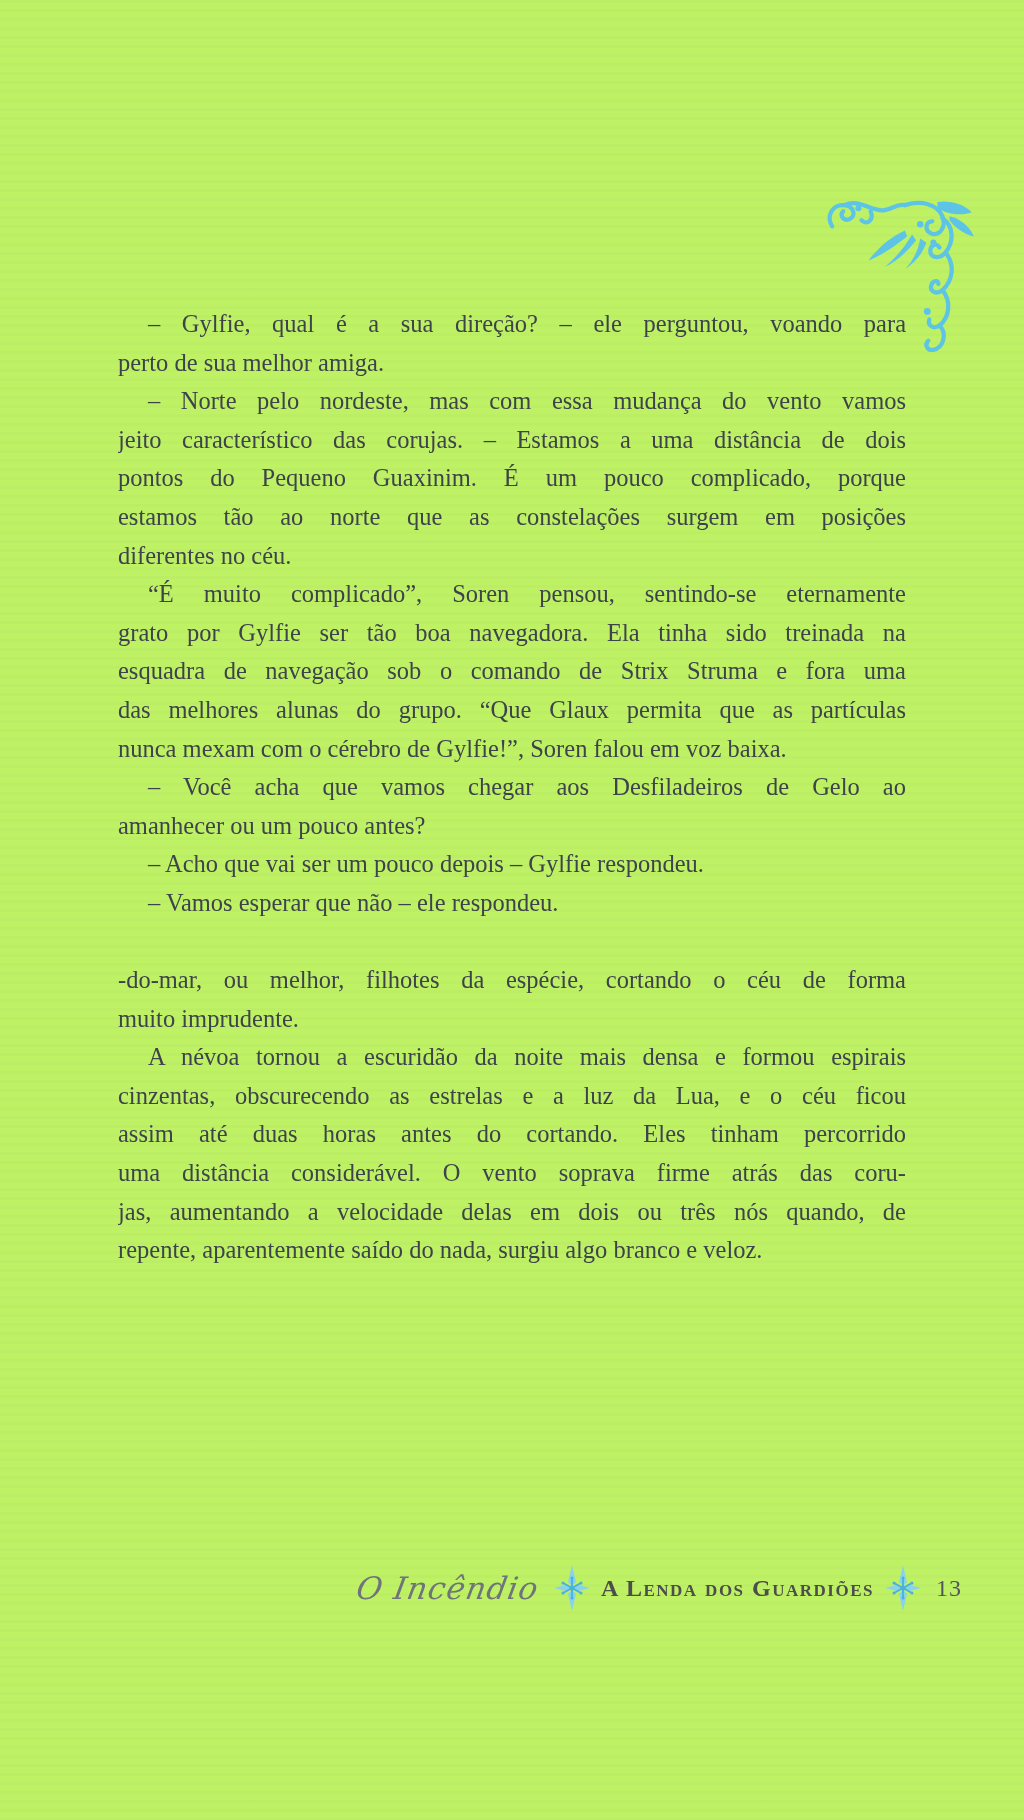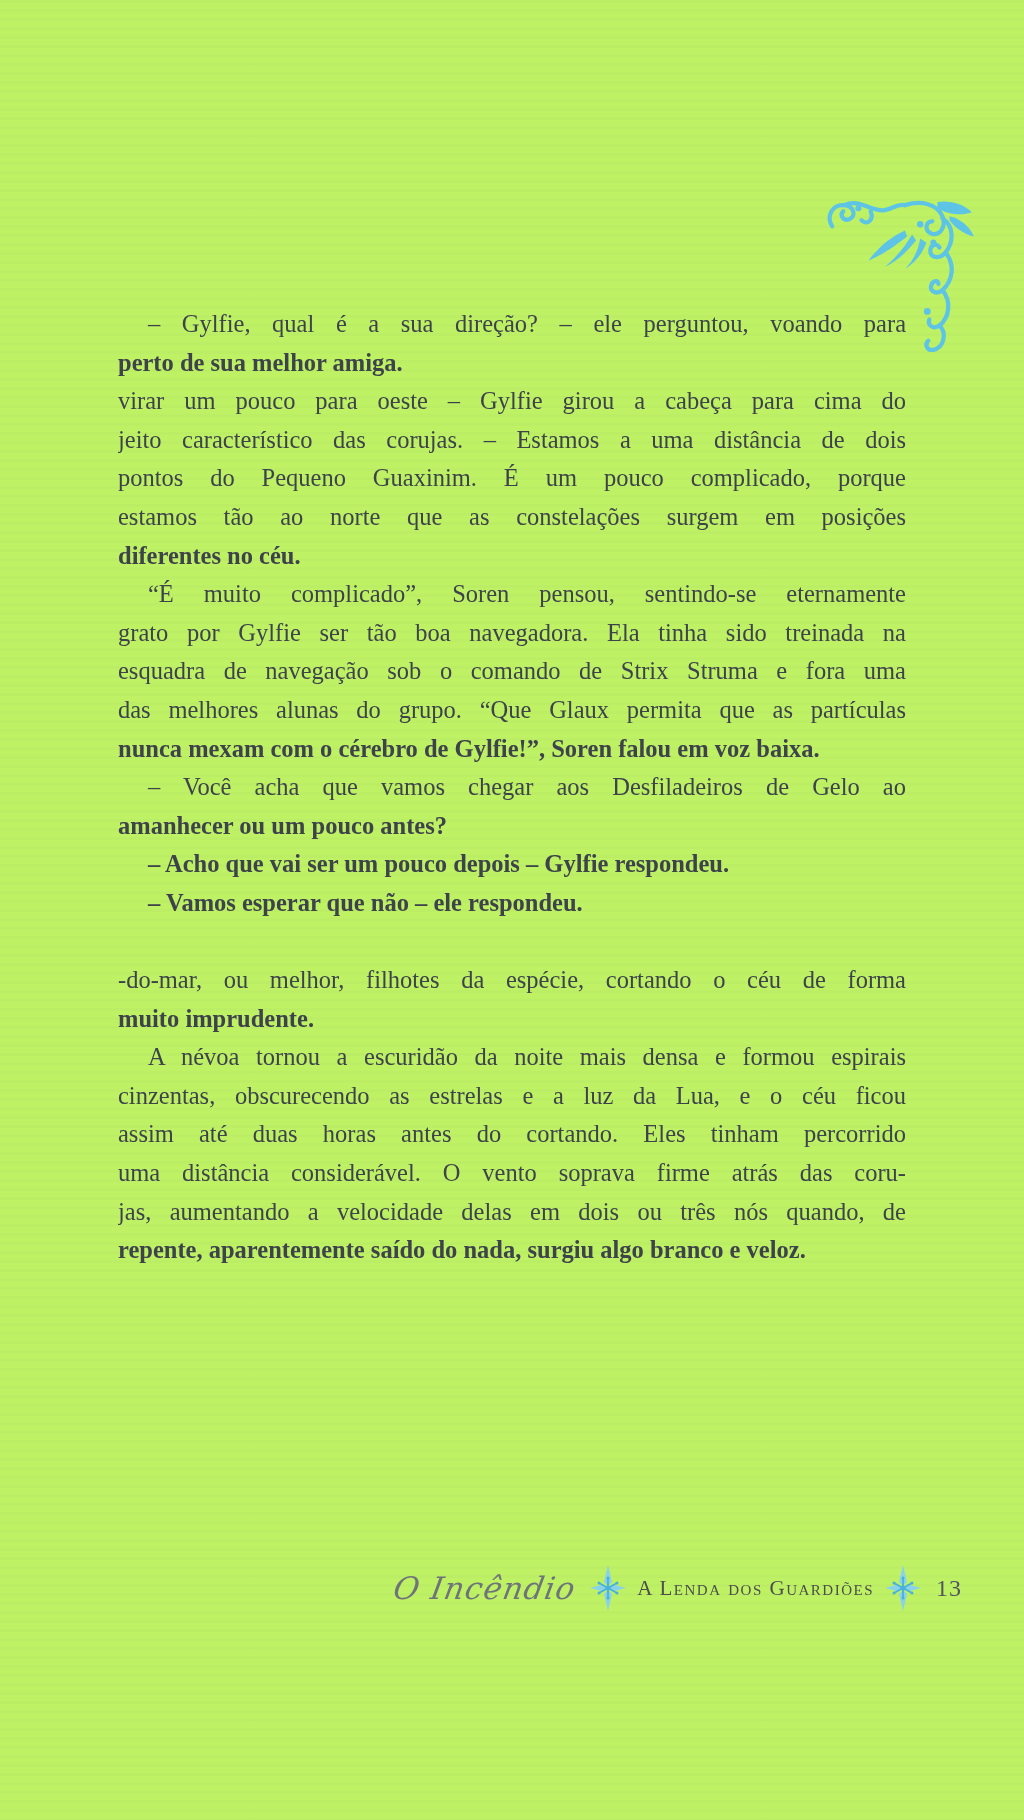--- a/index.html
+++ b/index.html
@@ -22,21 +22,21 @@
     font-size:24.5px;line-height:38.6px;overflow:hidden;
     text-rendering:optimizeLegibility;
   }
   .paragraph{margin:0;}
   .paragraph.scene-break{margin-top:38.6px;}
   .line{
     text-align:justify;text-align-last:justify;
     white-space:normal;
   }
   .line.first{text-indent:30px;}
-  .line.last{text-align:justify;text-align-last:left;font-weight:bold;}
+  .line.last{text-align:justify;text-align-last:left;}
 
   
   .corner-ornament{
     position:absolute;left:824px;top:196px;width:162px;height:166px;
   }
 
   
   .running-footer{
     position:absolute;top:1556px;right:62px;height:64px;
     display:flex;align-items:center;gap:9px;
@@ -44,22 +44,22 @@
   .script-title{
     font-family:"DejaVu Serif","Liberation Serif",serif;
     font-style:italic;font-weight:400;
     font-size:31px;color:#6f747a;
     transform:skewX(-10deg);
     letter-spacing:1px;
     padding-right:4px;
   }
   .series-title{
     font-variant:small-caps;
-    font-size:21px;letter-spacing:1.5px;
-    color:#4d4d4b;font-weight:400;
+    font-size:24px;letter-spacing:1.5px;
+    color:#4d4d4b;font-weight:700;
     white-space:nowrap;
   }
   .page-number{
     font-size:24px;color:#51565c;letter-spacing:1px;
     margin-left:4px;
   }
   .snowflake{width:40px;height:50px;flex:none;}
 </style>
 </head>
 <body>
@@ -89,21 +89,21 @@
       <circle cx="102" cy="114" r="3.4"></circle>
     </g>
   </svg>
 
   <main class="text-block" id="paragraphs">
       <div class="paragraph">
         <div class="line first">– Gylfie, qual é a sua direção? – ele perguntou, voando para</div>
         <div class="line last">perto de sua melhor amiga.</div>
       </div>
       <div class="paragraph">
-        <div class="line">virar um pouco para oeste – Gylfie girou a cabeça para cima do</div>
+        <div class="line first">– Norte pelo nordeste, mas com essa mudança do vento vamos</div>
         <div class="line">jeito característico das corujas. – Estamos a uma distância de dois</div>
         <div class="line">pontos do Pequeno Guaxinim. É um pouco complicado, porque</div>
         <div class="line">estamos tão ao norte que as constelações surgem em posições</div>
         <div class="line last">diferentes no céu.</div>
       </div>
       <div class="paragraph">
         <div class="line first">“É muito complicado”, Soren pensou, sentindo-se eternamente</div>
         <div class="line">grato por Gylfie ser tão boa navegadora. Ela tinha sido treinada na</div>
         <div class="line">esquadra de navegação sob o comando de Strix Struma e fora uma</div>
         <div class="line">das melhores alunas do grupo. “Que Glaux permita que as partículas</div>

